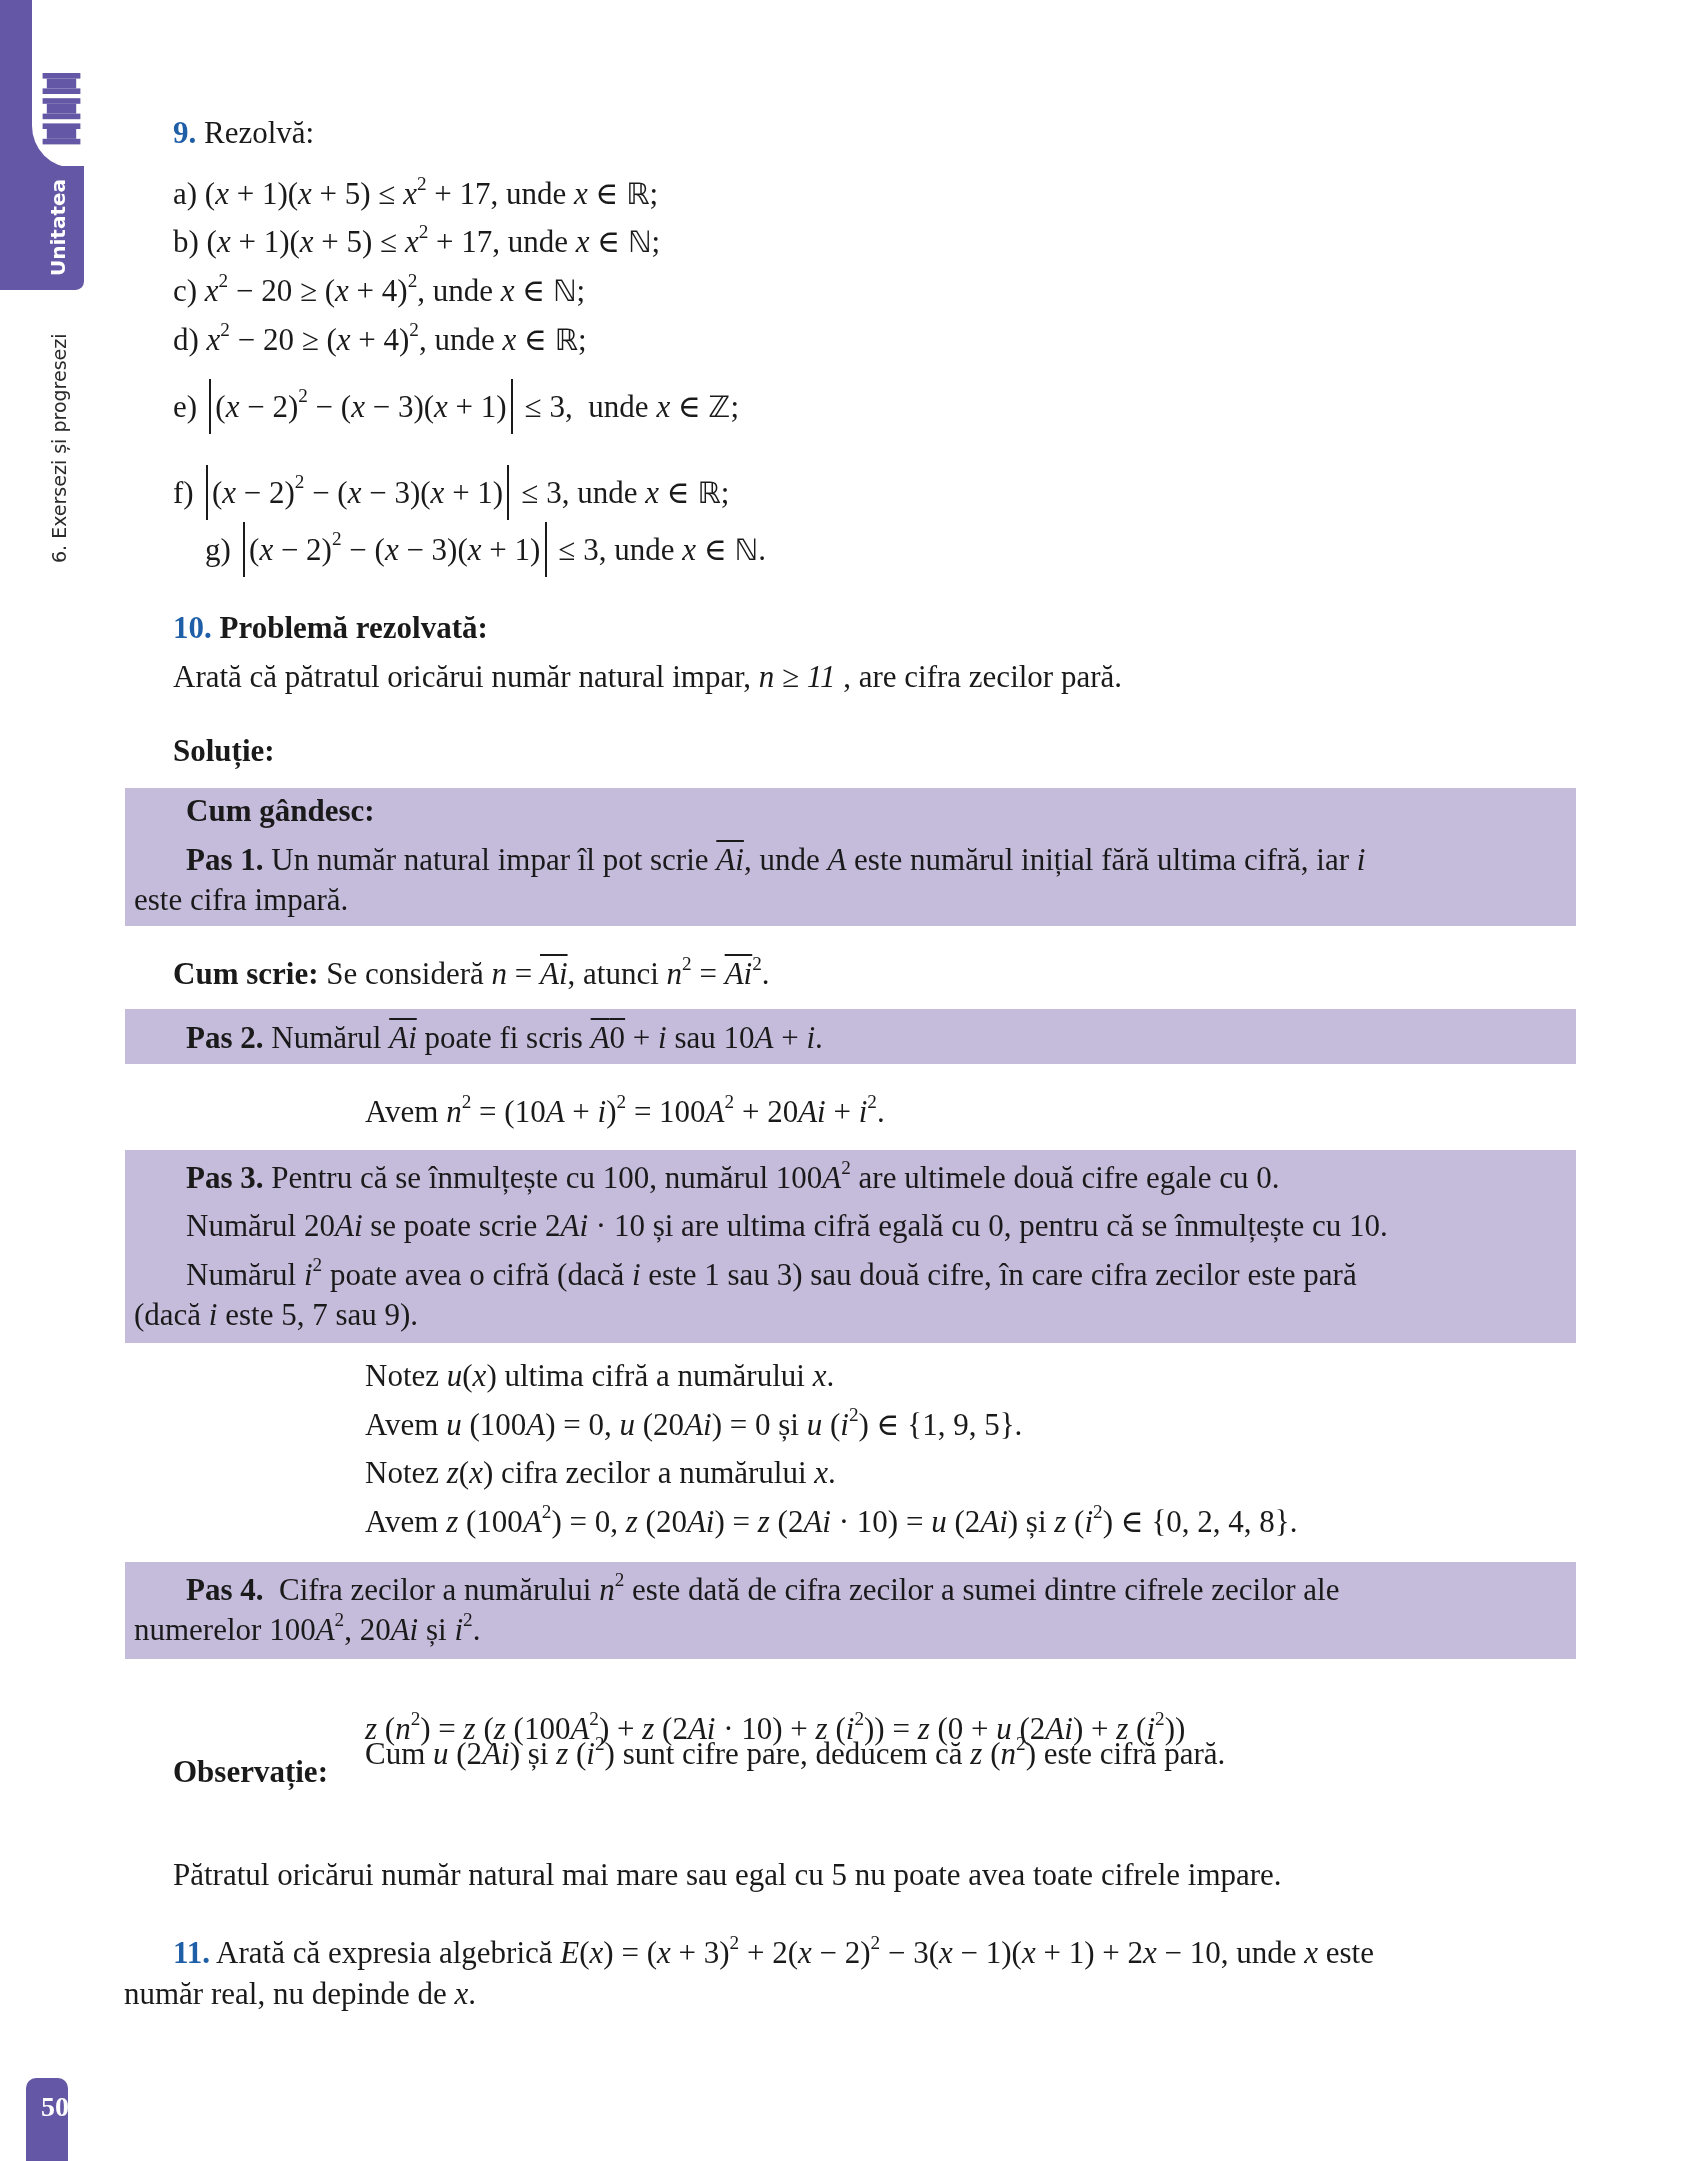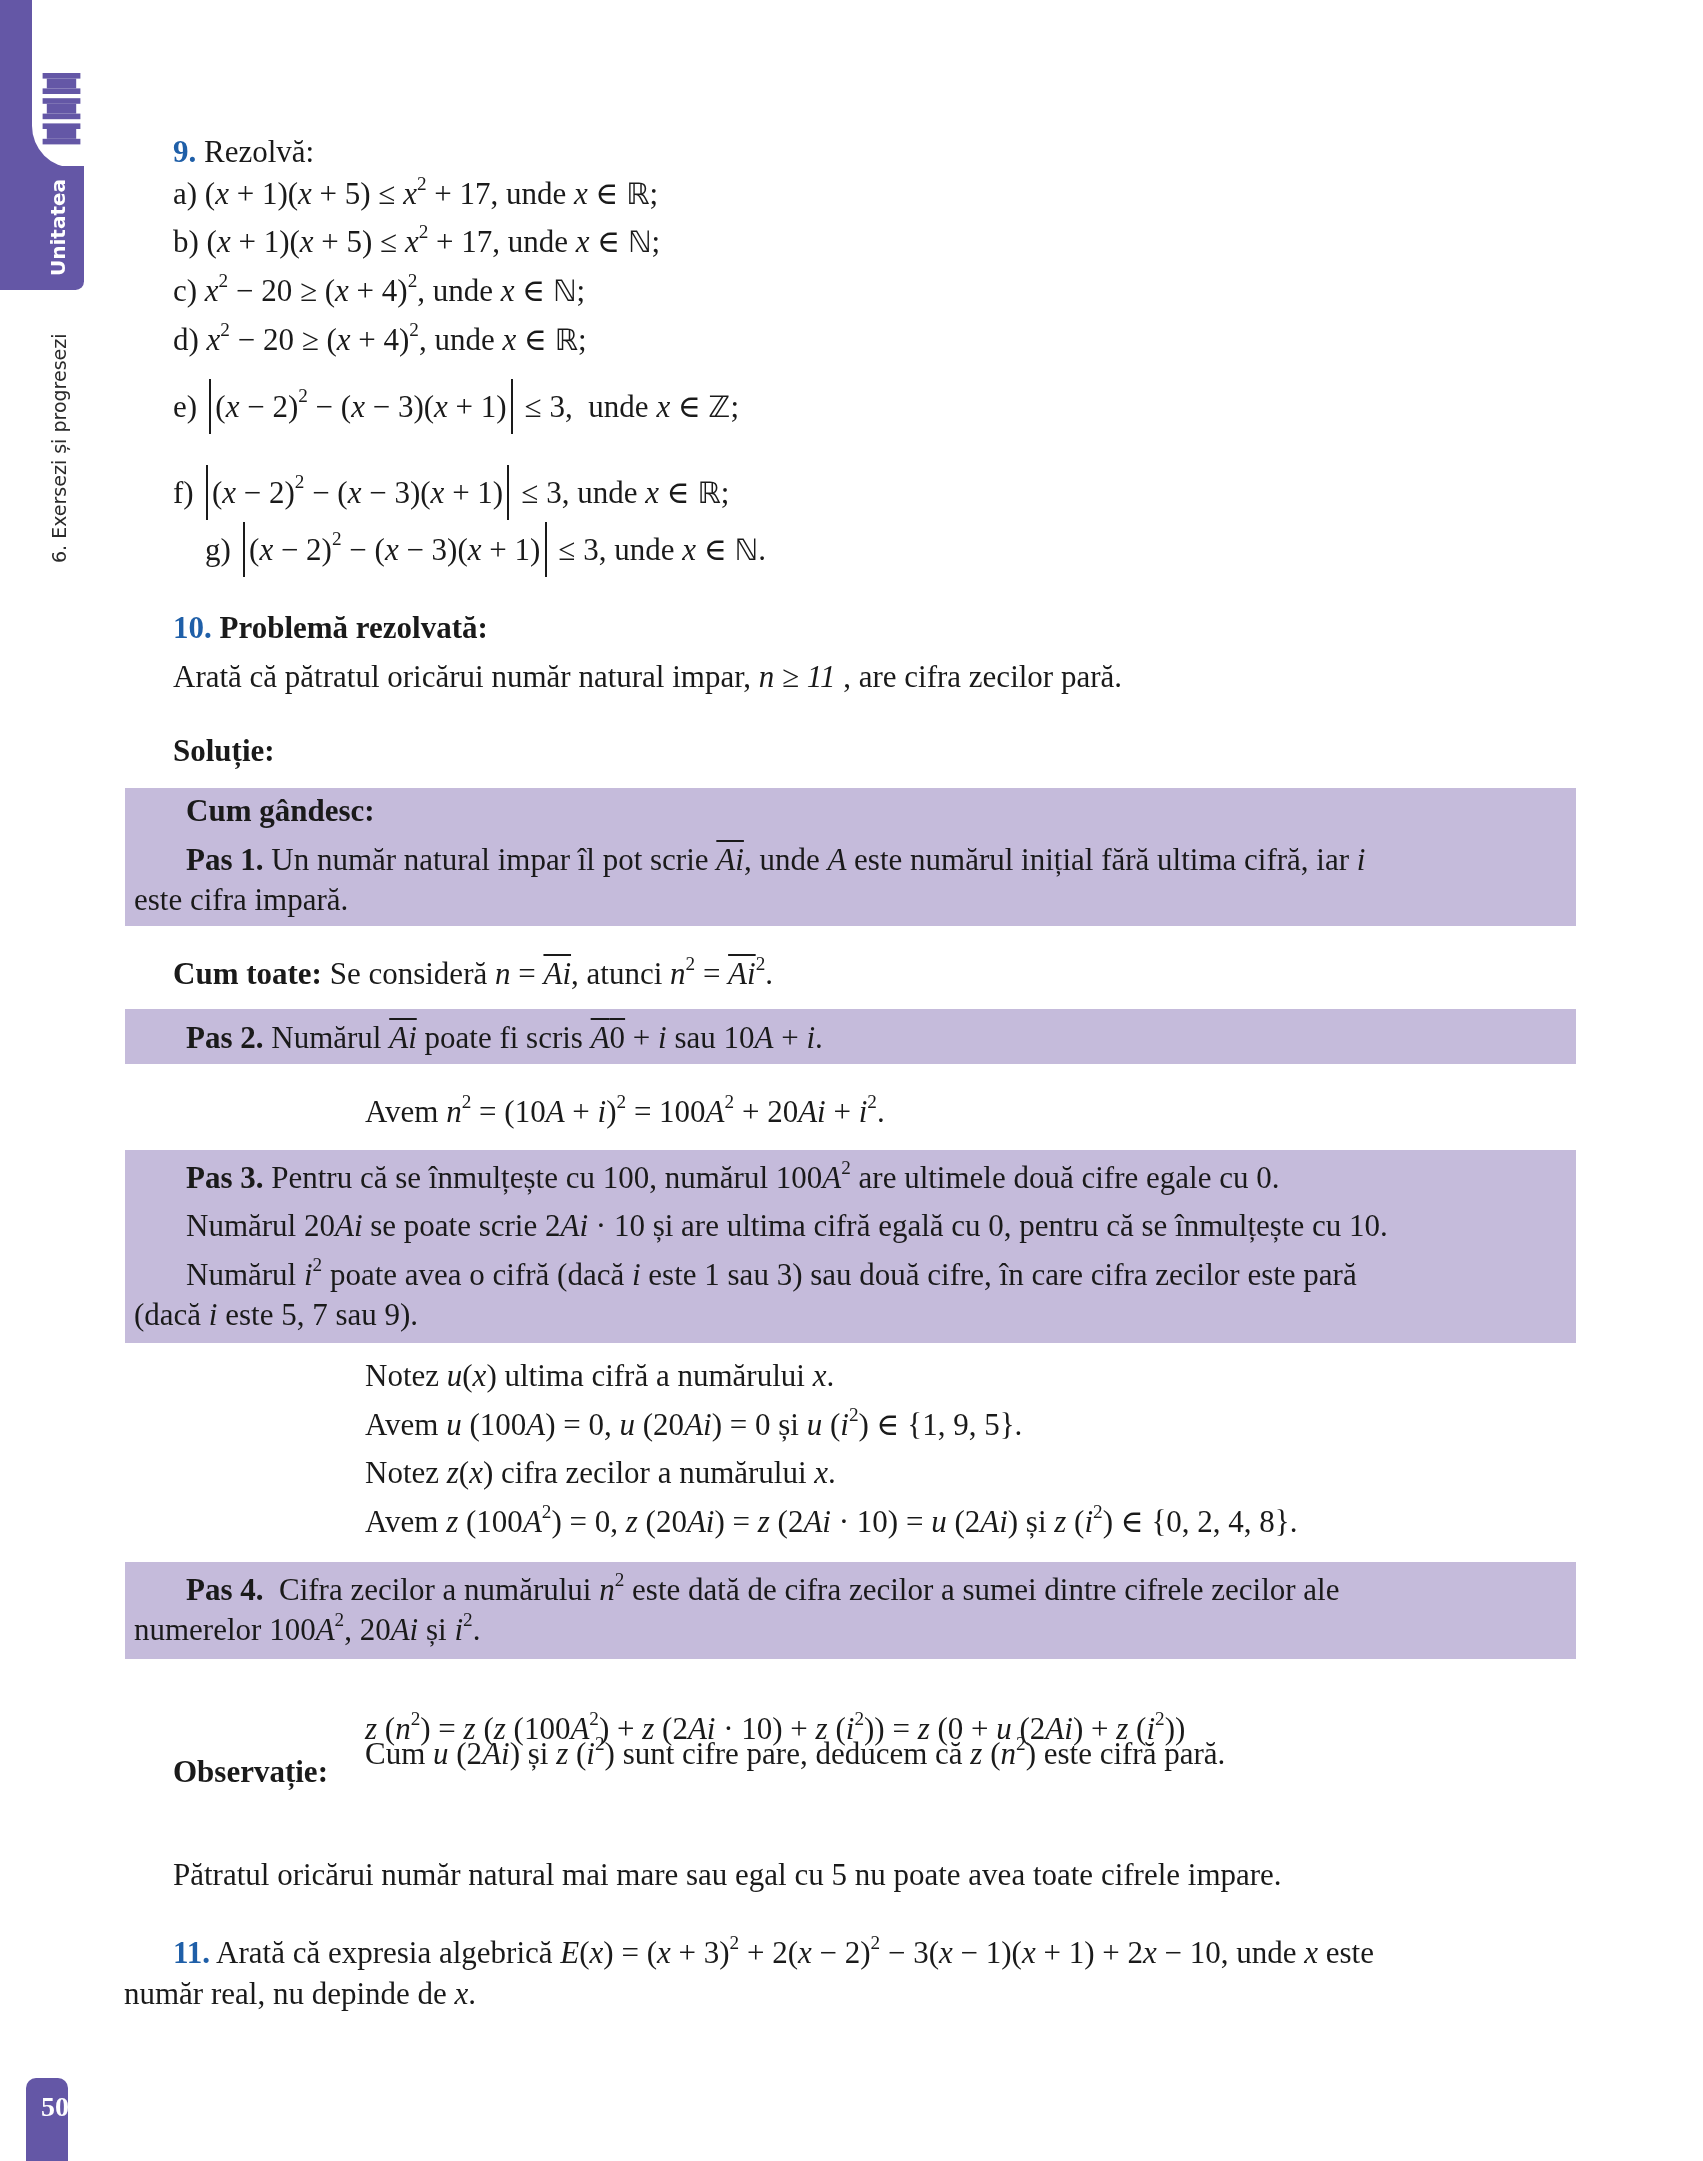--- a/index.html
+++ b/index.html
@@ -48,21 +48,21 @@
         <rect x="8" y="98" width="54" height="8"></rect>
     </g>
   </svg>
   <div class="rot unit-label" style="left:46px; top:276px;">Unitatea</div>
   <div class="rot chapter-label" style="left:48px; top:563px;">6. Exersezi și progresezi</div>
   <div class="page-badge">
     <div class="page-num">50</div>
   </div>
 </div>
 
-<div class="abs t" style="left:173px; top:132px;">
+<div class="abs t" style="left:173px; top:113px;">
   <span class="num">9.</span>
   <span>Rezolvă:</span>
 </div>
 
 <div class="abs t" style="left:173px; top:174px;">
   <span>a)</span>
   (<span class="m">x</span> + 1)(<span class="m">x</span> + 5) ≤ <span class="m">x</span><sup>2</sup> + 17, <span>unde</span> <span class="m">x</span> ∈ <span class="ds">ℝ</span><span>;</span>
 </div>
 <div class="abs t" style="left:173px; top:222px;">
   <span>b)</span>
@@ -99,21 +99,21 @@
 <div class="abs t b" style="left:173px; top:731px;">Soluție:</div>
 
 <div class="box" style="top:788px; height:138px;"></div>
 <div class="abs t b" style="left:186px; top:791px;">Cum gândesc:</div>
 <div class="abs t" style="left:186px; top:840px;">
   <span class="b">Pas 1.</span> <span>Un număr natural impar îl pot scrie</span> <span class="m ov">Ai</span><span>, unde</span> <span class="m">A</span> <span>este numărul inițial fără ultima cifră, iar</span> <span class="m">i</span>
 </div>
 <div class="abs t" style="left:134px; top:880px;">este cifra impară.</div>
 
 <div class="abs t" style="left:173px; top:954px;">
-  <span class="b">Cum toate:</span> <span>Se consideră</span> <span class="m">n</span> = <span class="m ov">Ai</span><span>, atunci</span> <span class="m">n</span><sup>2</sup> = <span class="m ov">Ai</span><sup>2</sup>.
+  <span class="b">Cum scrie:</span> <span>Se consideră</span> <span class="m">n</span> = <span class="m ov">Ai</span><span>, atunci</span> <span class="m">n</span><sup>2</sup> = <span class="m ov">Ai</span><sup>2</sup>.
 </div>
 
 <div class="box" style="top:1009px; height:55px;"></div>
 <div class="abs t" style="left:186px; top:1018px;">
   <span class="b">Pas 2.</span> <span>Numărul</span> <span class="m ov">Ai</span> <span>poate fi scris</span> <span class="ov"><span class="m">A</span>0</span> + <span class="m">i</span> <span>sau</span> 10<span class="m">A</span> + <span class="m">i</span>.
 </div>
 
 <div class="abs t" style="left:365px; top:1092px;">
   Avem <span class="m">n</span><sup>2</sup> = (10<span class="m">A</span> + <span class="m">i</span>)<sup>2</sup> = 100<span class="m">A</span><sup>2</sup> + 20<span class="m">Ai</span> + <span class="m">i</span><sup>2</sup>.
 </div>

